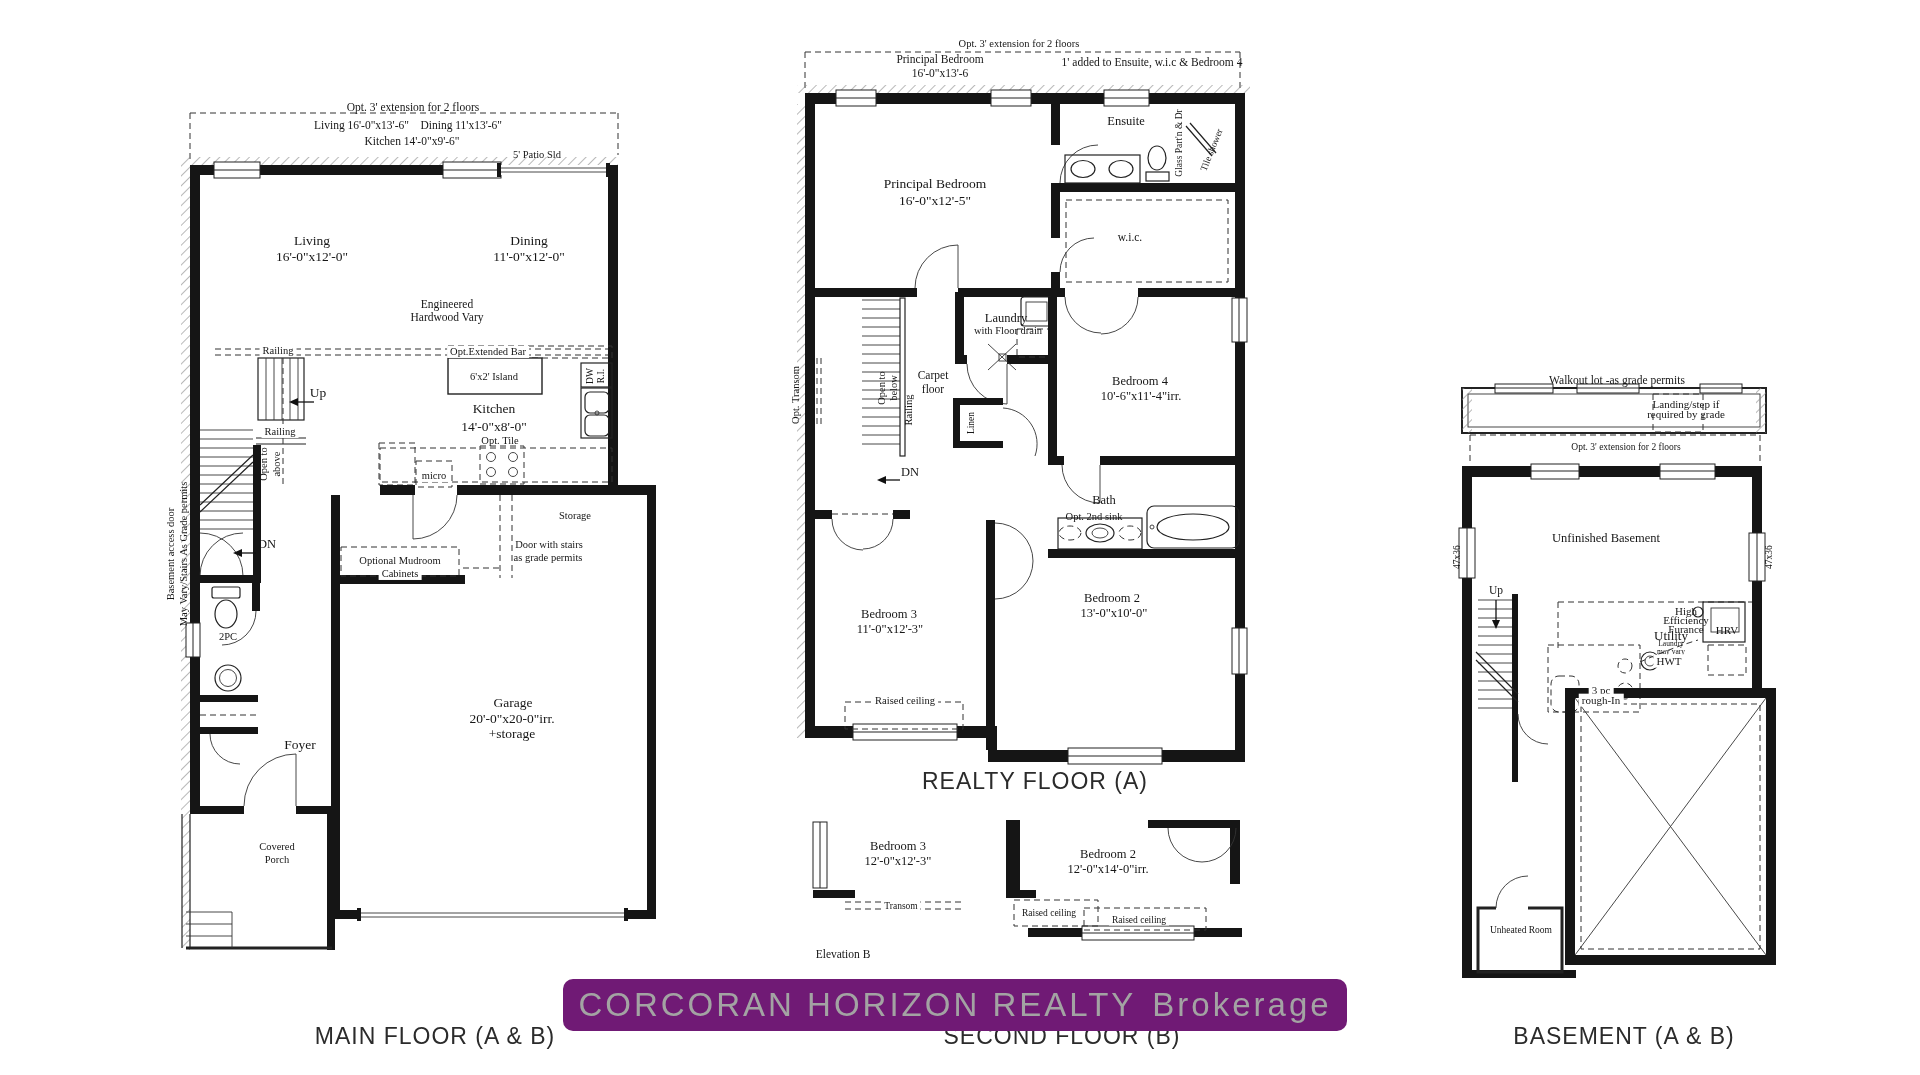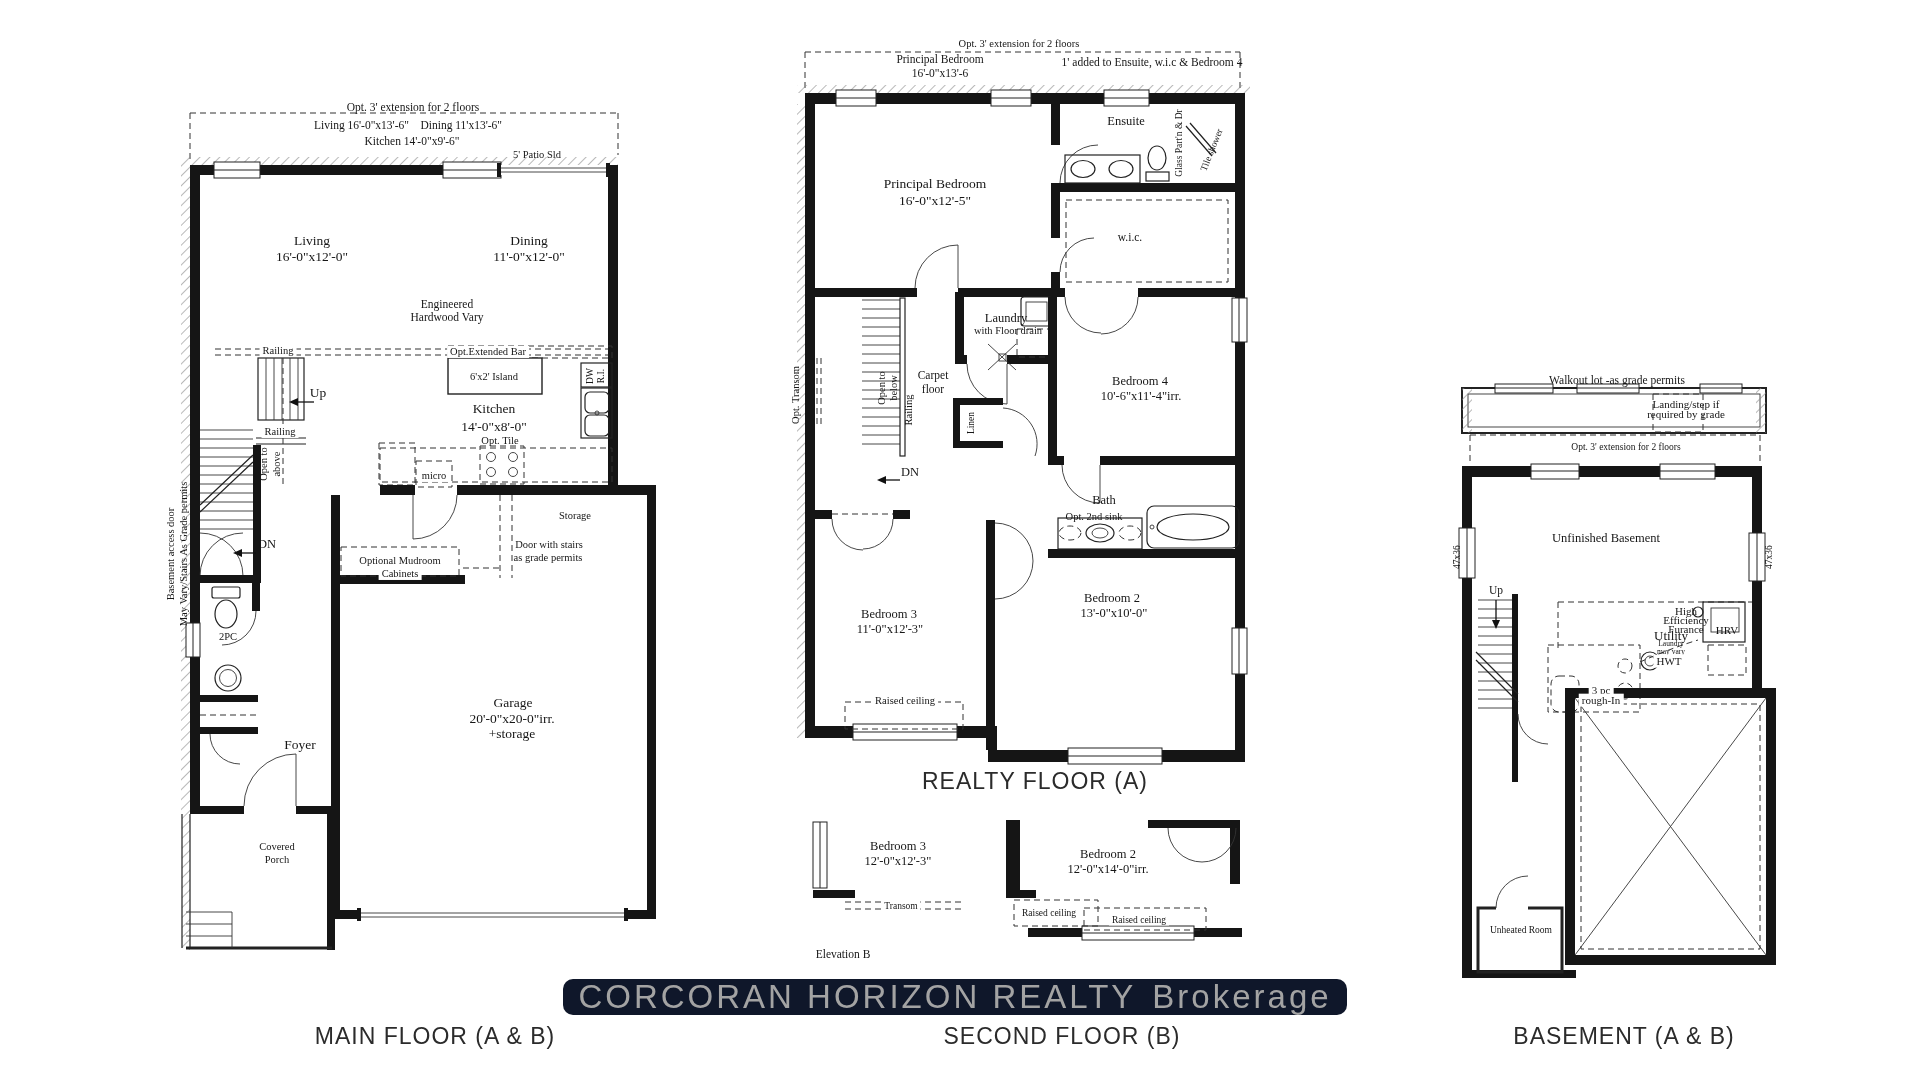--- a/index.html
+++ b/index.html
@@ -15,22 +15,22 @@
   .win line{stroke:#222;stroke-width:1;}
   .arr{fill:#111;}
   .lbl{position:absolute;transform:translate(-50%,-50%);font-size:11px;
        line-height:1.15;white-space:pre;text-align:center;}
   .rot{transform:translate(-50%,-50%) rotate(-90deg);}
   .bgw{background:#fff;padding:0 3px;}
   .s8{font-size:11px;} .s9{font-size:9.5px;} .s10{font-size:10.5px;}
   .s11{font-size:11.5px;} .s12{font-size:12.5px;} .s13{font-size:13.5px;}
   .title{font-family:"Liberation Sans",sans-serif;font-size:23px;
          letter-spacing:1px;color:#2b2b2b;}
-  .wm-bar{position:absolute;left:563px;top:979px;width:784px;height:36px;
-          background:#0f172a;border-radius:10px;display:flex;align-items:center;
+  .wm-bar{position:absolute;left:563px;top:979px;width:784px;height:52px;
+          background:#701a75;border-radius:10px;display:flex;align-items:center;
           justify-content:center;gap:16px;}
   .wm-text{font-family:"Liberation Sans",sans-serif;font-size:33px;
            color:#a3a3a3;letter-spacing:3px;white-space:pre;}
 </style>
 </head>
 <body>
 
 <svg width="1920" height="1075" viewBox="0 0 1920 1075">
   <defs>
     <pattern id="hatch" width="7" height="7" patternUnits="userSpaceOnUse" patternTransform="rotate(45)">

